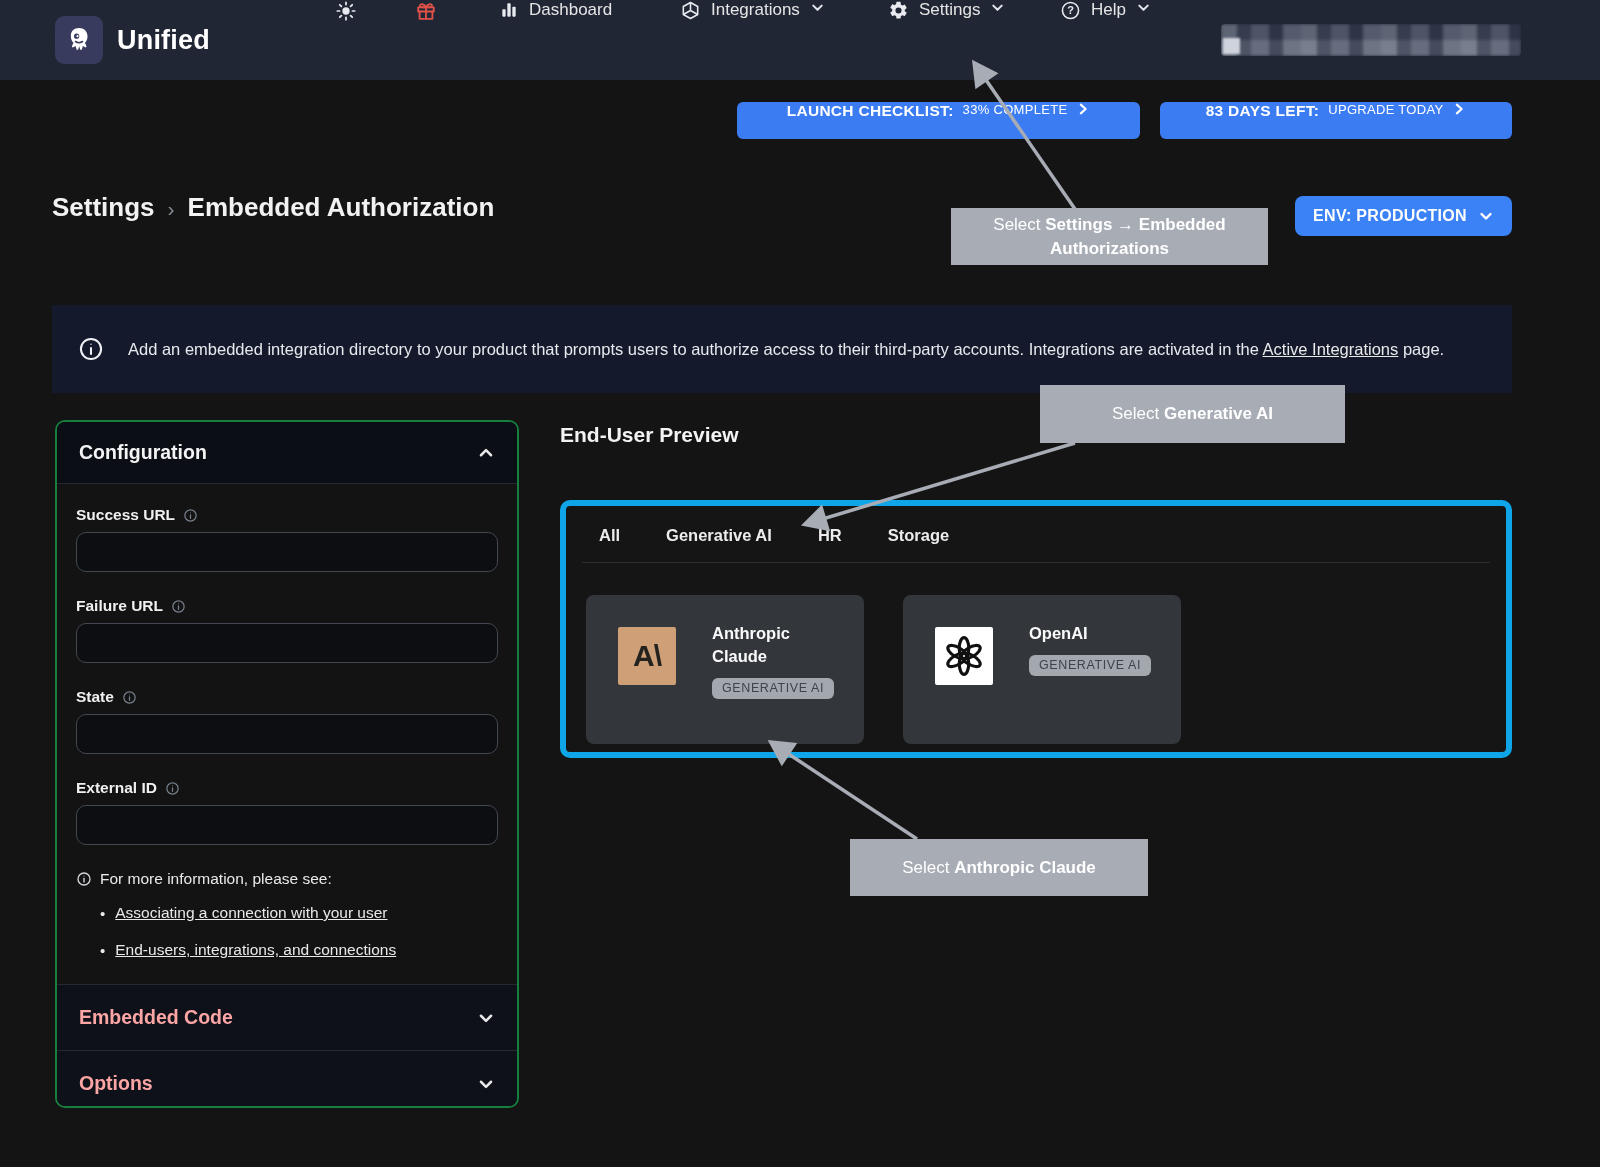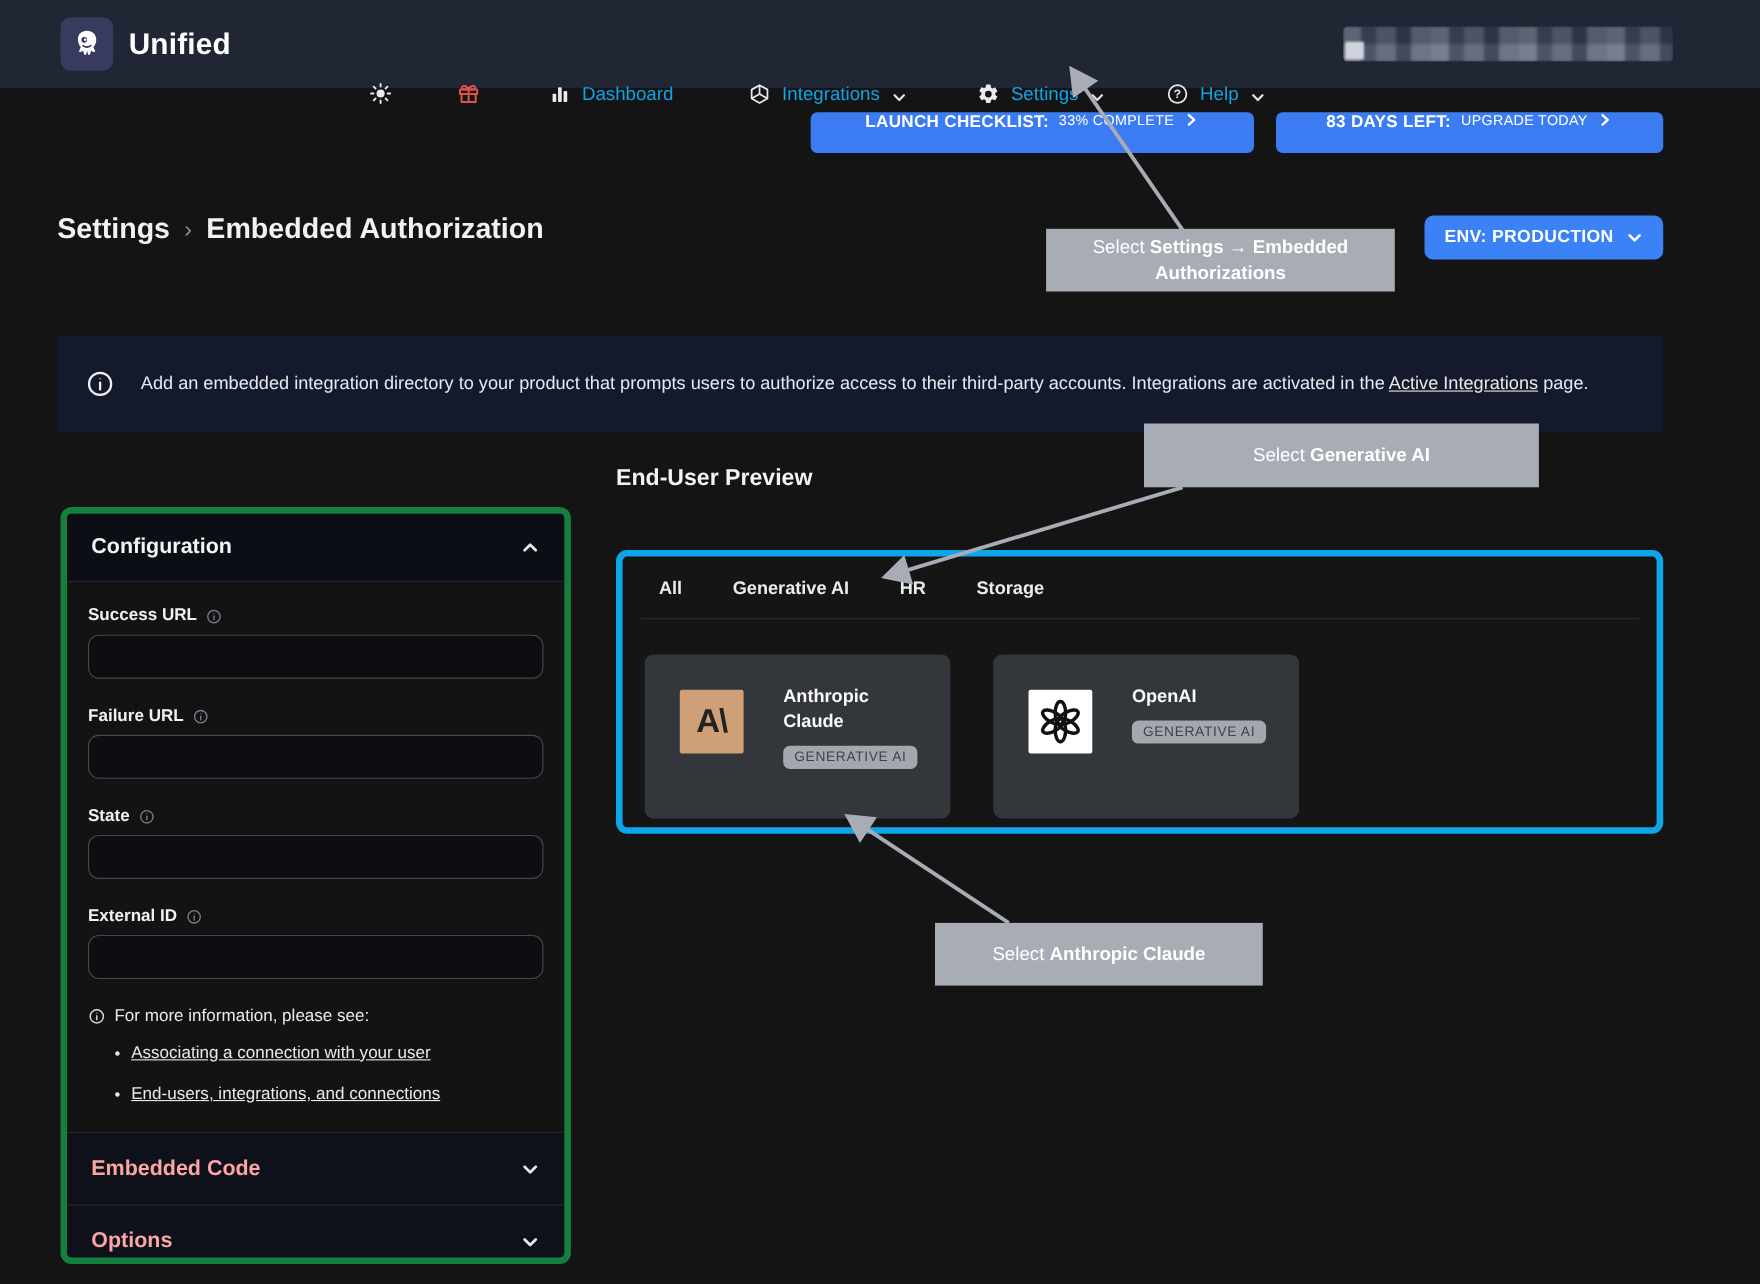--- a/index.html
+++ b/index.html
@@ -8,21 +8,21 @@
   #screen {
     position:relative; width:1600px; height:1167px;
     background:#141414; overflow:hidden;
   }
 
   
   .topnav { position:absolute; left:0; top:0; width:1600px; height:80px; background:#202634; }
   .brand { position:absolute; left:55px; top:16px; display:flex; align-items:center; gap:14px; }
   .logo-box { width:48px; height:48px; border-radius:9px; background:#383b5e; display:flex; align-items:center; justify-content:center; }
   .brand-name { color:#ffffff; font-size:27px; font-weight:700; letter-spacing:.2px; }
-  .nav-item { position:absolute; top:0; height:96px; display:flex; align-items:flex-end; gap:10px; color:#0ea5e9; font-size:17px; font-weight:500; cursor:pointer; }
+  .nav-item { position:absolute; top:0; height:96px; display:flex; align-items:flex-start; gap:10px; color:#e5e5e5; font-size:17px; font-weight:500; cursor:pointer; }
   .icon { display:inline-flex; align-items:center; justify-content:center; }
   .redacted-wrap { position:absolute; left:1221px; top:24px; width:300px; height:32px; border-radius:4px; overflow:hidden; }
   .redacted {
     width:100%; height:100%;
     background:
       linear-gradient(0deg, rgba(32,38,52,.25), rgba(32,38,52,.25)),
       repeating-linear-gradient(0deg, rgba(165,172,185,.30) 0 16px, rgba(60,68,86,.35) 16px 32px),
       repeating-linear-gradient(90deg, #8d94a4 0 16px, #3c4457 16px 30px, #6d7487 30px 48px, #2c3347 48px 62px, #7a8294 62px 80px);
     filter: blur(1.4px);
   }
@@ -41,21 +41,21 @@
   
   .env-btn { position:absolute; left:1295px; top:196px; width:217px; height:40px; background:#3b82f6; border-radius:8px; display:flex; align-items:center; justify-content:center; gap:11px; color:#fff; font-size:16px; font-weight:600; letter-spacing:.3px; cursor:pointer; }
 
   
   .info-banner { position:absolute; left:52px; top:305px; width:1460px; height:88px; background:#141a2b; border-radius:0; display:flex; align-items:center; }
   .info-banner .big-info { margin:0 24px 0 26px; flex:0 0 auto; }
   .info-banner .txt { color:#e7e9ee; font-size:16.5px; line-height:30px; padding-right:55px; }
   .info-banner a, .cfg-link { color:#e9e9e9; text-decoration:underline; cursor:pointer; }
 
   
-  .panel { position:absolute; left:55px; top:420px; width:464px; height:688px; border:6px solid #15803d; border-radius:10px; overflow:hidden; background:#131313;margin-top:41px; }
+  .panel { position:absolute; left:55px; top:420px; width:464px; height:688px; border:2px solid #15803d; border-radius:10px; overflow:hidden; background:#131313; }
   .panel-header { height:62px; background:#0b0e15; border-bottom:1px solid #26292e; display:flex; align-items:center; justify-content:space-between; padding:0 22px; cursor:pointer; }
   .panel-header .ph-title { color:#f4f4f4; font-size:19.5px; font-weight:700; }
   .panel-body { padding:22px 19px 6px 19px; }
   .field { margin-bottom:25px; }
   .field-label { display:flex; align-items:center; gap:8px; color:#f0f0f0; font-size:15.5px; font-weight:700; margin-bottom:8px; }
   .field input { width:100%; height:40px; border-radius:10px; border:1px solid #424750; background:#0d0e11; outline:none; color:#e8e8e8; font-size:15px; padding:0 12px; font-family:"Liberation Sans",sans-serif; }
   .note-row { display:flex; align-items:center; gap:8px; color:#e9e9e9; font-size:15.5px; margin:6px 0 16px 0; }
   .link-row { display:flex; align-items:flex-start; gap:10px; margin:0 0 17px 24px; font-size:15.5px; color:#e9e9e9; }
   .bullet { color:#e9e9e9; font-size:15px; line-height:20px; }
   .accordion { height:66px; background:#0e1119; border-top:1px solid #26292e; display:flex; align-items:center; justify-content:space-between; padding:0 22px; cursor:pointer; }
@@ -394,20 +394,20 @@
       </marker>
     </defs>
     <line x1="1077" y1="212" x2="975" y2="64" stroke="#a7acb5" stroke-width="3.5" marker-end="url(#ah)"></line>
     <line x1="1075" y1="443" x2="806" y2="524" stroke="#a7acb5" stroke-width="3.5" marker-end="url(#ah)"></line>
     <line x1="917" y1="839" x2="772" y2="743" stroke="#a7acb5" stroke-width="3.5" marker-end="url(#ah)"></line>
   </svg>
 
   <div class="callout" style="left:951px; top:208px; width:317px; height:57px;">
     <span><span>Select </span><b>Settings → Embedded Authorizations</b></span>
   </div>
-  <div class="callout" style="left:1040px; top:385px; width:359px; height:58px;">
+  <div class="callout" style="left:1040px; top:385px; width:305px; height:58px;">
     <span><span>Select </span><b>Generative AI</b></span>
   </div>
   <div class="callout" style="left:850px; top:839px; width:298px; height:57px;">
     <span><span>Select </span><b>Anthropic Claude</b></span>
   </div>
 
 </div>
 
 </body></html>

